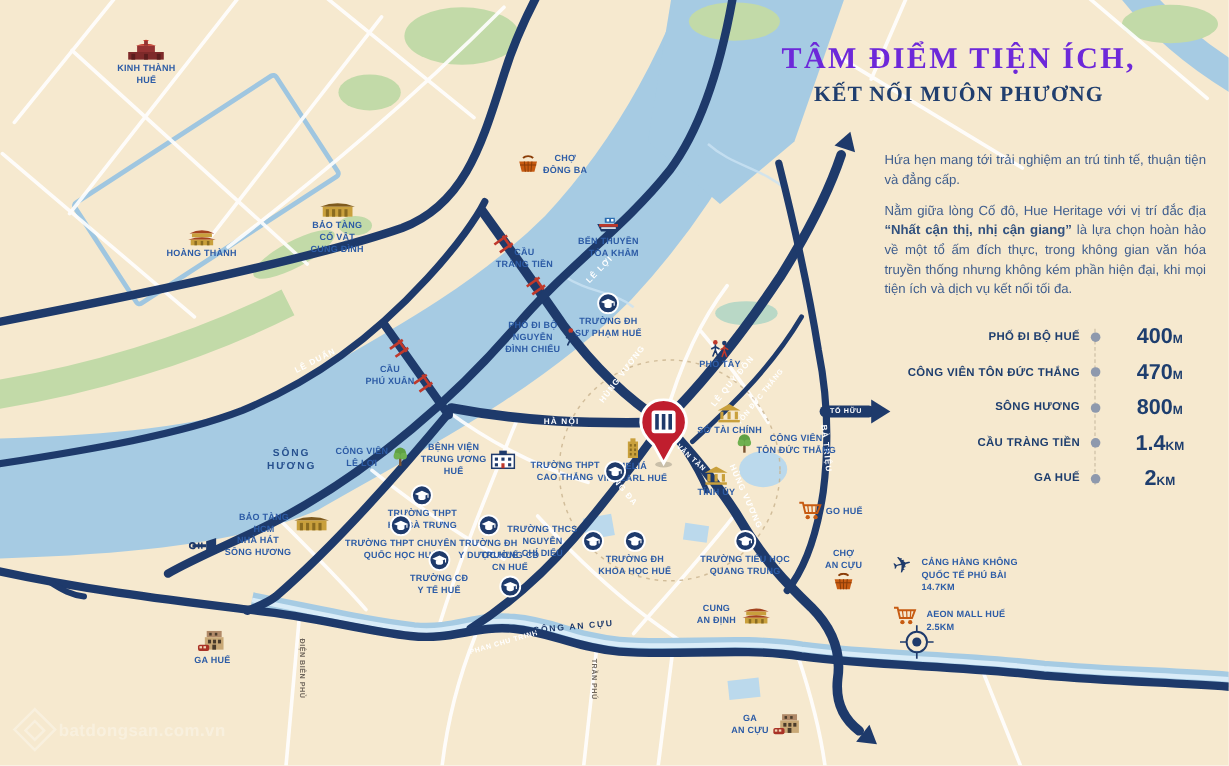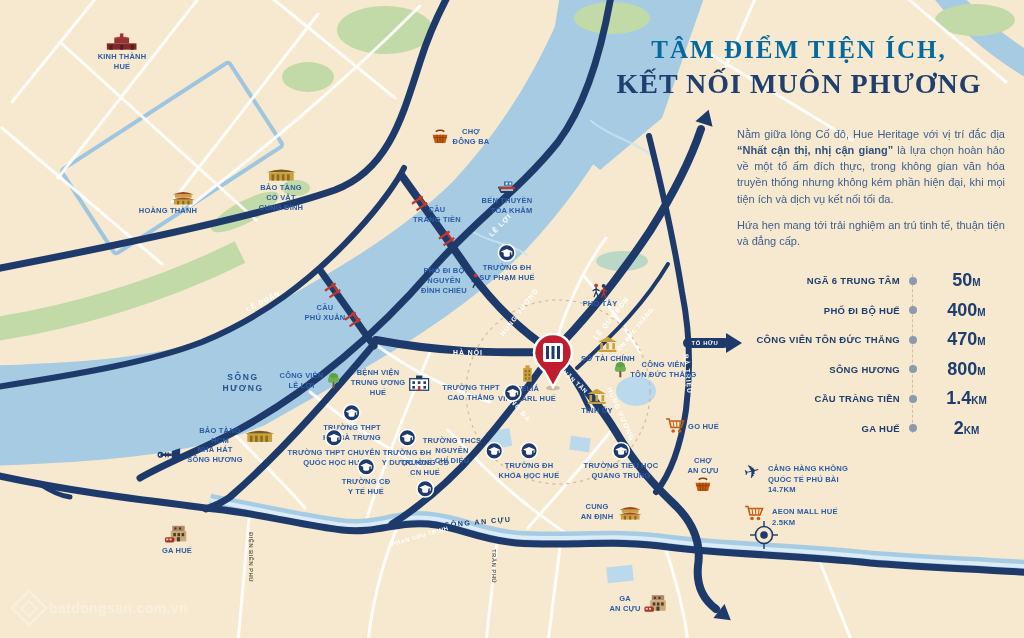--- a/index.html
+++ b/index.html
@@ -23,22 +23,22 @@
       font-size:6.8px;color:#fff;letter-spacing:1px;}
   .rl.road-small{font-size:5.9px;letter-spacing:.6px;}
   .rl.water{color:#1E3A6B;font-size:7.2px;letter-spacing:1.4px;}
   .rl.minor{color:#6E655B;font-size:6px;letter-spacing:.4px;}
 
   .pin{position:absolute;z-index:6;transform:translate(-50%,-100%);}
 
   
   .panel-title{position:absolute;left:608px;top:36px;width:382px;text-align:center;z-index:7;
                font-family:"Liberation Serif",serif;}
-  .panel-title .t1{font-size:25px;font-weight:bold;letter-spacing:2px;color:#0369a1;}
-  .panel-title .t2{font-size:28px;font-weight:bold;letter-spacing:1px;color:#203E6E;margin-top:4px;}
+  .panel-title .t1{font-size:25px;font-weight:bold;letter-spacing:2px;color:#6d28d9;}
+  .panel-title .t2{font-size:18px;font-weight:bold;letter-spacing:1px;color:#203E6E;margin-top:4px;}
   .intro{position:absolute;left:737px;top:126px;width:268px;z-index:7;
          font-size:11px;line-height:1.47;color:#3F5E8E;text-align:justify;}
   .intro p{margin:0 0 10px 0;}
   .intro b{color:#31517F;}
 
   .distances{position:absolute;left:742px;top:266px;width:266px;z-index:7;}
   .distances .dash{position:absolute;left:170px;top:8px;bottom:10px;width:0;
                    border-left:1px dashed #CDBFA4;}
   .drow{display:flex;align-items:center;height:29.5px;position:relative;}
   .drow .dl{flex:0 0 158px;text-align:right;font-size:9.5px;font-weight:bold;color:#1E3E6E;
@@ -195,21 +195,21 @@
             <rect x="23.5" y="11.5" width="3" height="4.5" fill="#5a1d1d"></rect>
             <rect x="8" y="5" width="14" height="5" fill="#943333"></rect>
             <path d="M7,5 Q15,2 23,5 Z" fill="#C0392B"></path>
             <rect x="13.5" y="1.2" width="3" height="3.8" fill="#943333"></rect>
             <path d="M12.5,1.4 Q15,-0.6 17.5,1.4 Z" fill="#C0392B"></path>
           </svg>
         </span>
         <div class="lbl">KINH THÀNH
 HUẾ</div>
       </div>
-      <div class="poi side-top" style="left: 168px; top: 202px; align-items: flex-end;">
+      <div class="poi side-top" style="left: 168px; top: 202px;">
         <span class="icn">
           <svg width="27" height="17" viewBox="0 0 26 16">
             <path d="M3,6 Q13,1 23,6 Z" fill="#A4441F"></path>
             <rect x="5" y="6" width="16" height="3" fill="#C9A03C"></rect>
             <path d="M2,11 Q13,7 24,11 Z" fill="#A4441F"></path>
             <rect x="4" y="11" width="18" height="4.5" fill="#C9A03C"></rect>
             <rect x="7" y="12" width="2" height="3.5" fill="#8a6b20"></rect>
             <rect x="12" y="12" width="2" height="3.5" fill="#8a6b20"></rect>
             <rect x="17" y="12" width="2" height="3.5" fill="#8a6b20"></rect>
           </svg>
@@ -613,33 +613,26 @@
       <rect x="26" y="13" width="3" height="13" fill="#1E3A6B"></rect>
     </svg>
   </div>
 
   <div class="panel-title">
     <div class="t1">TÂM ĐIỂM TIỆN ÍCH,</div>
     <div class="t2">KẾT NỐI MUÔN PHƯƠNG</div>
   </div>
 
   <div class="intro">
+    <p>Hứa hẹn mang tới trải nghiệm an trú tinh tế, thuận tiện và đẳng cấp.</p>
     <p><span>Nằm giữa lòng Cố đô, Hue Heritage với vị trí đắc địa </span><b>“Nhất cận thị, nhị cận giang”</b><span> là lựa chọn hoàn hảo về một tổ ấm đích thực, trong không gian văn hóa truyền thống nhưng không kém phần hiện đại, khi mọi tiện ích và dịch vụ kết nối tối đa.</span></p>
-    <p>Hứa hẹn mang tới trải nghiệm an trú tinh tế, thuận tiện và đẳng cấp.</p>
   </div>
 
   <div class="distances" id="distance-list">
     <div class="dash"></div>
-  <div class="drow">
-        <span class="dl">NGÃ 6 TRUNG TÂM</span>
-        <span class="dot">
-          <i></i>
-        </span>
-        <span class="dv"><span class="num">50</span><span class="unit">M</span></span>
-      </div>
       <div class="drow">
         <span class="dl">PHỐ ĐI BỘ HUẾ</span>
         <span class="dot">
           <i></i>
         </span>
         <span class="dv"><span class="num">400</span><span class="unit">M</span></span>
       </div>
       <div class="drow">
         <span class="dl">CÔNG VIÊN TÔN ĐỨC THẮNG</span>
         <span class="dot">

